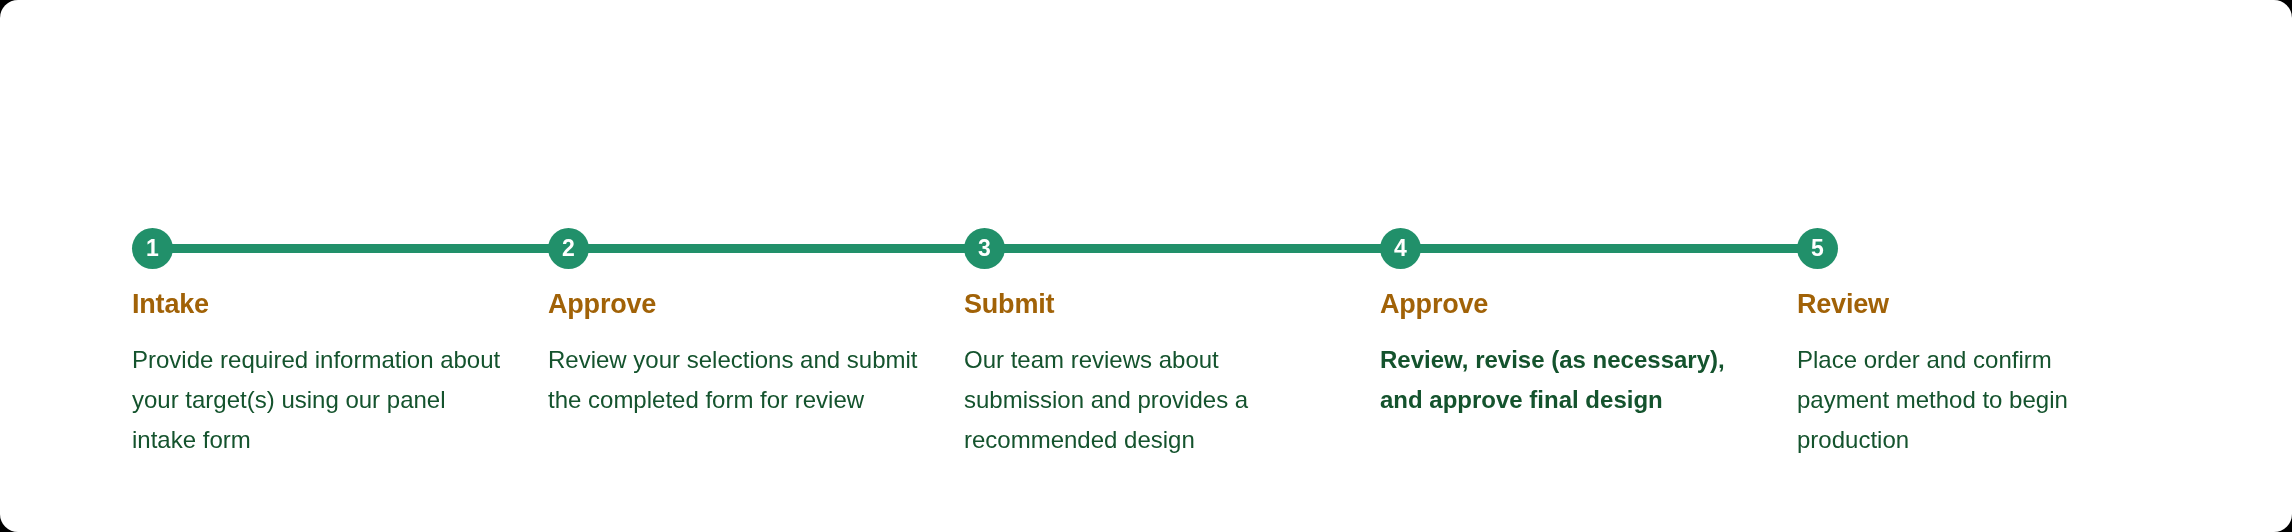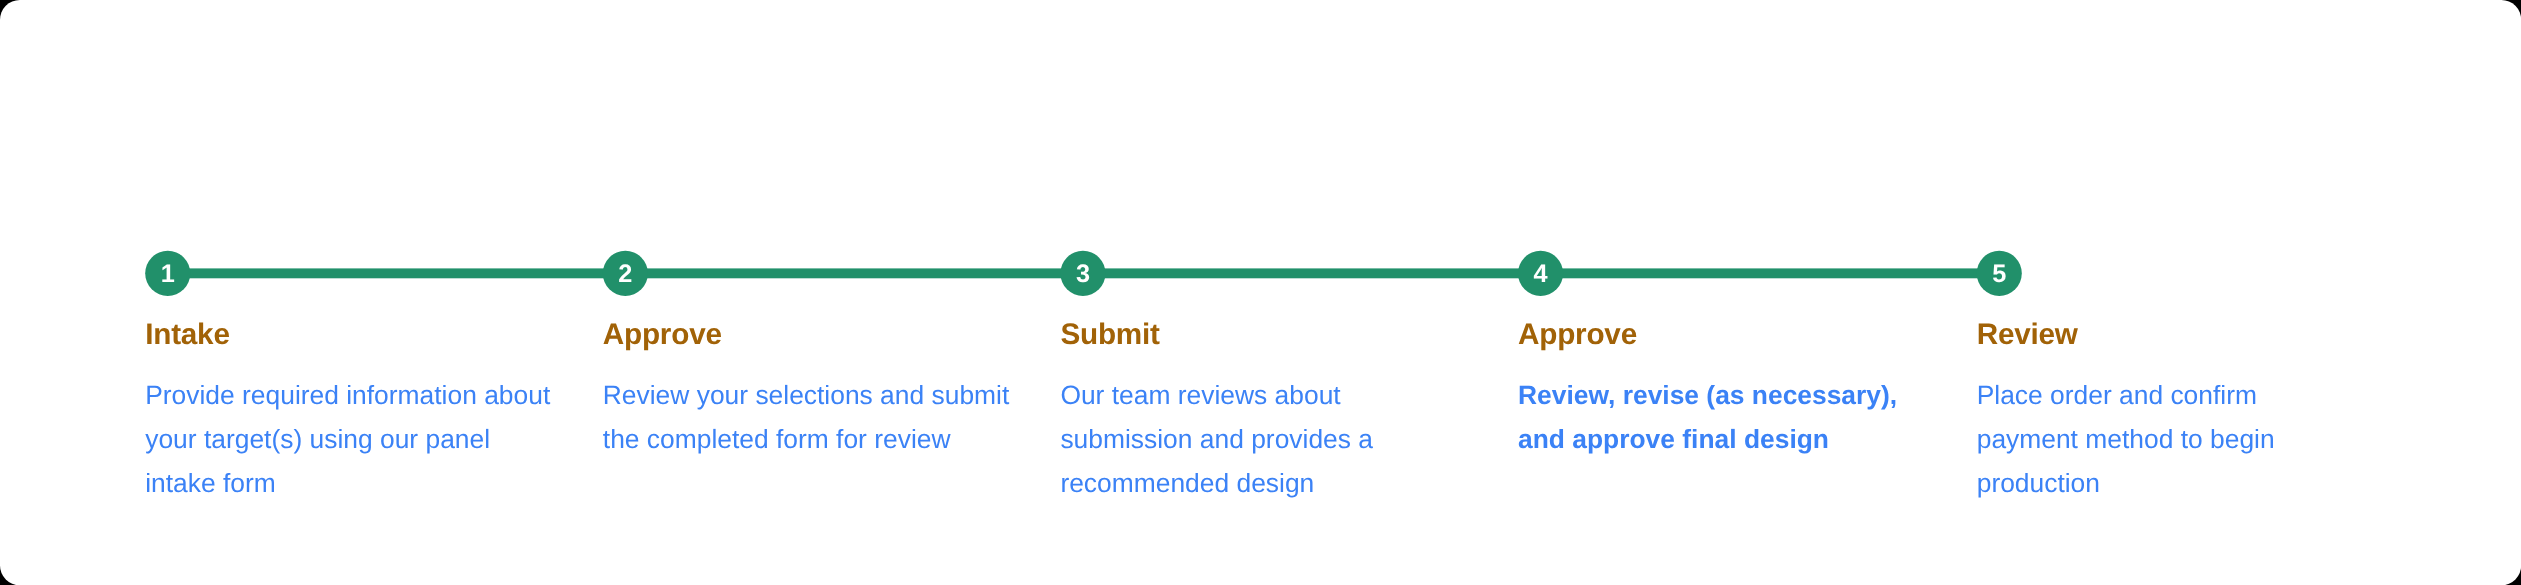--- a/index.html
+++ b/index.html
@@ -92,21 +92,21 @@
   }
 
   .step-desc {
     position: absolute;
     top: 340px;
     left: 0;
     width: 378px;
     font-size: 24px;
     line-height: 40px;
     font-weight: 400;
-    color: #3b82f6;
+    color: #14532d;
   }
 
   .s1 { left: 132px; }
   .s2 { left: 548px; }
   .s3 { left: 964px; }
   .s4 { left: 1380px; }
   .s5 { left: 1797px; }
 
   .s4 .step-desc { width: 390px; font-weight: bold; }
   .s5 .step-desc { width: 340px; }

